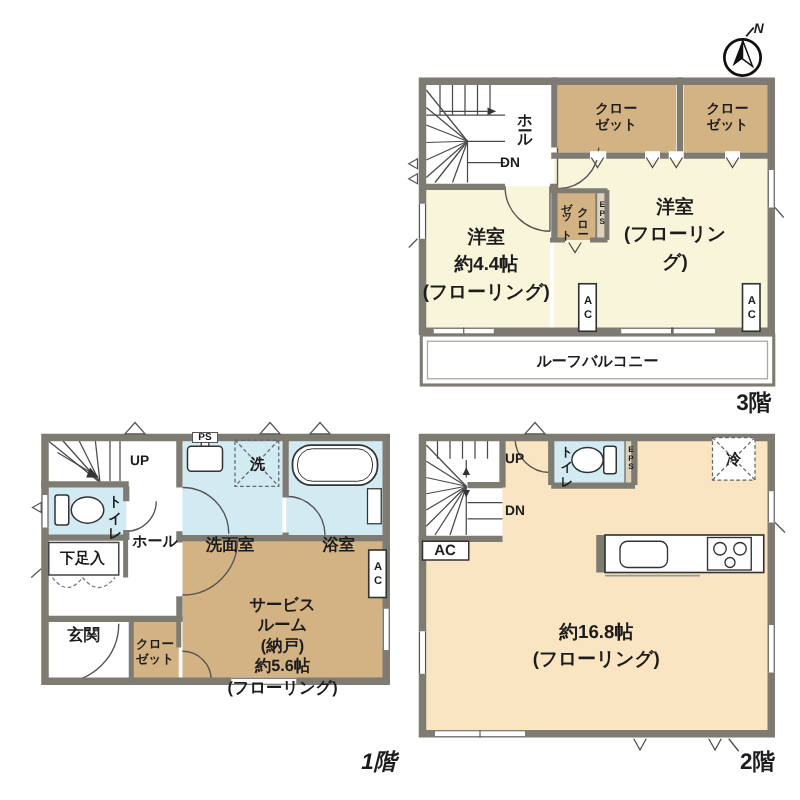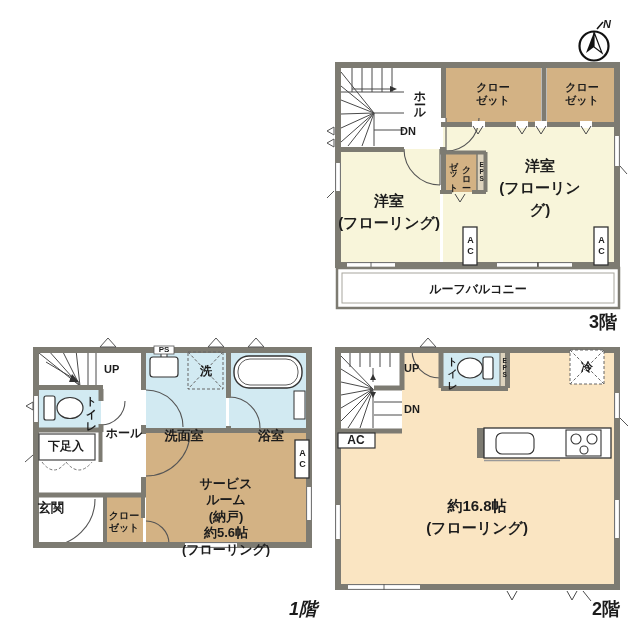--- a/index.html
+++ b/index.html
@@ -353,35 +353,36 @@
 <div class="lines f11" style="left:582px;top:94px;">
   <div>クロー</div>
       <div>ゼット</div>
 </div>
 <div class="lines f15" style="left:540px;top:188px;">
   <div>洋室</div>
       <div>(フローリング)</div>
 </div>
 <div class="lines f15" style="left:389px;top:212px;">
   <div>洋室</div>
+      <div>約4.4帖</div>
       <div>(フローリング)</div>
 </div>
 <div class="lbl f9 v" style="left:466px;top:171px;">クロー</div>
 <div class="lbl f9 v" style="left:453px;top:172px;">ゼット</div>
 <div class="lbl f7 v" style="left:481px;top:171px;">EPS</div>
 <div class="lbl f9 v" style="left:470px;top:246px;">AC</div>
 <div class="lbl f9 v" style="left:601px;top:246px;">AC</div>
 <div class="lbl f12" style="left:478px;top:289px;">ルーフバルコニー</div>
 <div class="lbl f18" style="left:603px;top:322px;">3階</div>
 
 <div class="lbl f11 la" style="left:104px;top:369px;">UP</div>
 <div class="lbl f11 v" style="left:91px;top:408px;">トイレ</div>
 <div class="lbl f12" style="left:124px;top:433px;">ホール</div>
 <div class="lbl f12" style="left:66px;top:446px;">下足入</div>
-<div class="lbl f13" style="left:51px;top:480px;">玄関</div>
+<div class="lbl f13" style="left:67px;top:480px;">玄関</div>
 <div class="lbl f8" style="left:164px;top:350px;">PS</div>
 <div class="lbl f13" style="left:184px;top:408px;">洗面室</div>
 <div class="lbl f12" style="left:206px;top:371px;">洗</div>
 <div class="lbl f13" style="left:271px;top:408px;">浴室</div>
 <div class="lines f13" style="left:226px;top:489px;">
   <div>サービス</div>
       <div>ルーム</div>
   <div>(納戸)</div>
       <div>約5.6帖</div>
   <div>(フローリング)</div>

